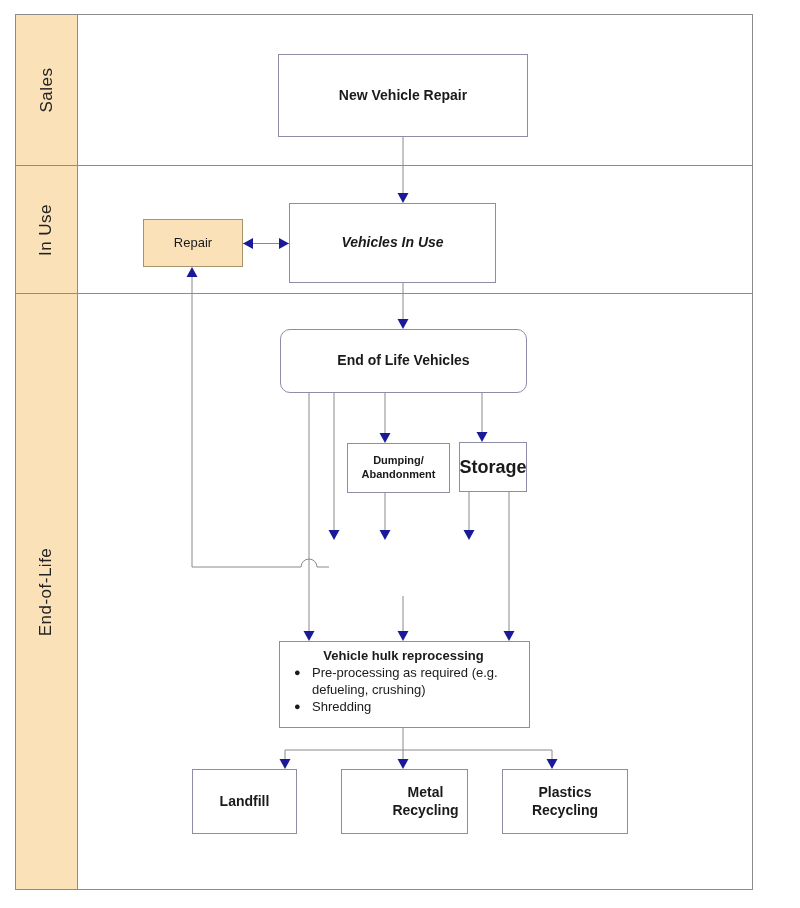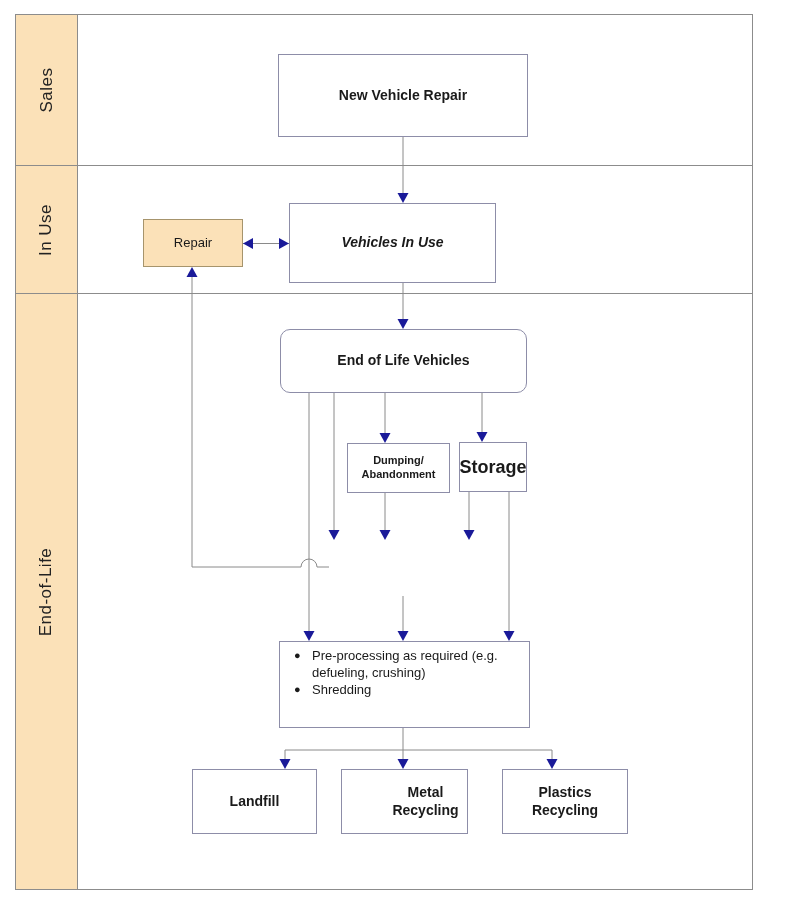--- a/index.html
+++ b/index.html
@@ -40,21 +40,21 @@
         font-weight:bold;font-size:14px;line-height:1.25;padding:2px 6px;}
   #n-nvs{left:278px;top:54px;width:250px;height:83px;}
   #n-viu{left:289px;top:203px;width:207px;height:80px;font-style:italic;}
   #n-repair{left:143px;top:219px;width:100px;height:48px;
             background:var(--lane-fill);border-color:var(--repair-border);
             font-weight:normal;font-size:13px;}
   #n-eol{left:280px;top:329px;width:247px;height:64px;border-radius:10px;}
   #n-dumping{left:347px;top:443px;width:103px;height:50px;font-size:11px;padding:2px;}
   #n-storage{left:459px;top:442px;width:68px;height:50px;font-size:18px;padding:2px;}
   #n-dismanting{left:329px;top:540px;width:149px;height:56px;}
-  #n-landfill{left:192px;top:769px;width:125px;height:65px;}
+  #n-landfill{left:192px;top:769px;width:105px;height:65px;}
   #n-metal{left:341px;top:769px;width:127px;height:65px;padding-left:48px;}
   #n-plastics{left:502px;top:769px;width:126px;height:65px;padding:2px 16px;align-items:center;}
 
   
   #n-hulk{left:279px;top:641px;width:251px;height:87px;z-index:3;position:absolute;
           background:#fff;border:1px solid var(--box-border);
           font-size:13px;line-height:17px;padding:5px 8px 4px 6px;}
   #n-hulk .hulk-title{font-weight:bold;text-align:center;}
   .bullet-row{display:flex;}
   .bullet-row .dot{width:26px;flex:none;text-align:left;padding-left:8px;font-size:11px;}
@@ -173,20 +173,21 @@
   <div class="node" id="n-dumping">
     <span>Dumping/ Abandonment</span>
   </div>
 
   <div class="node" id="n-storage">
     <span>Storage</span>
   </div>
 
 
   <div id="n-hulk">
+    <div class="hulk-title">Vehicle hulk reprocessing</div>
     <div class="bullet-row">
       <span class="dot">●</span>
       <span class="btxt">Pre-processing as required (e.g. defueling, crushing)</span>
     </div>
     <div class="bullet-row">
       <span class="dot">●</span>
       <span class="btxt">Shredding</span>
     </div>
   </div>
 

